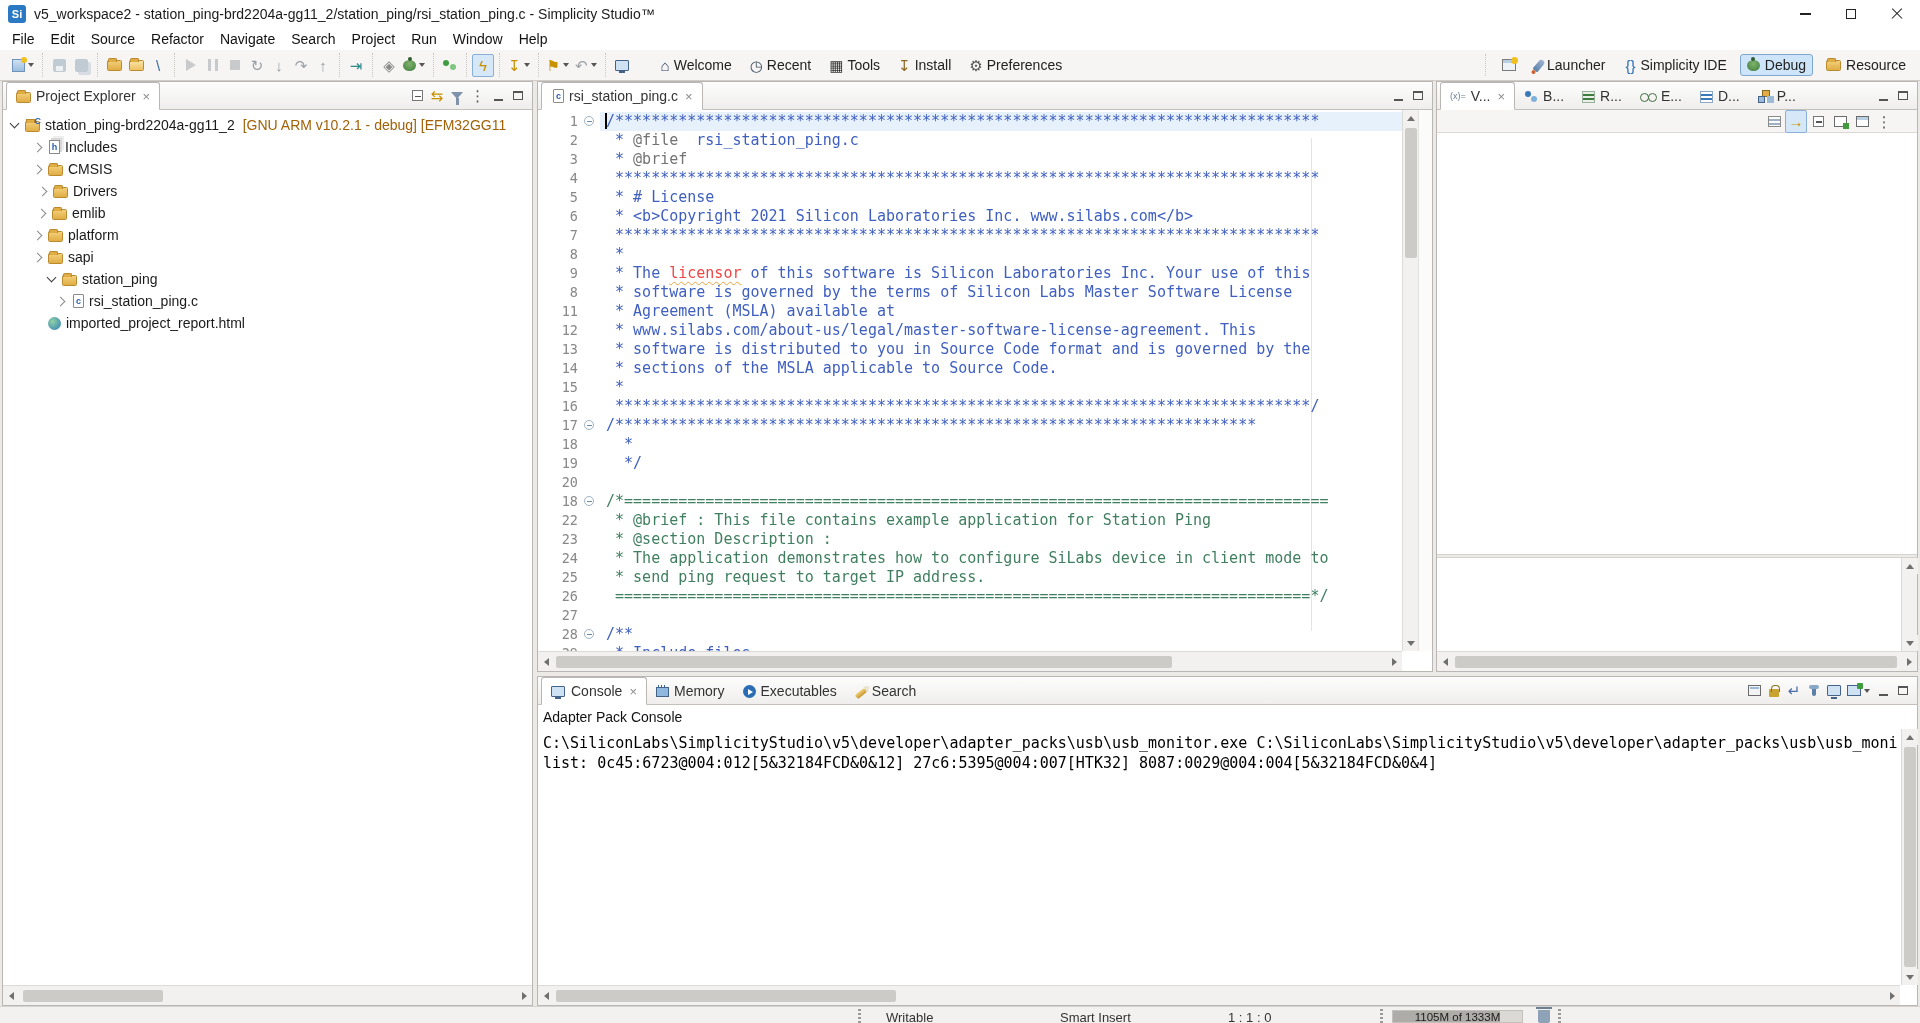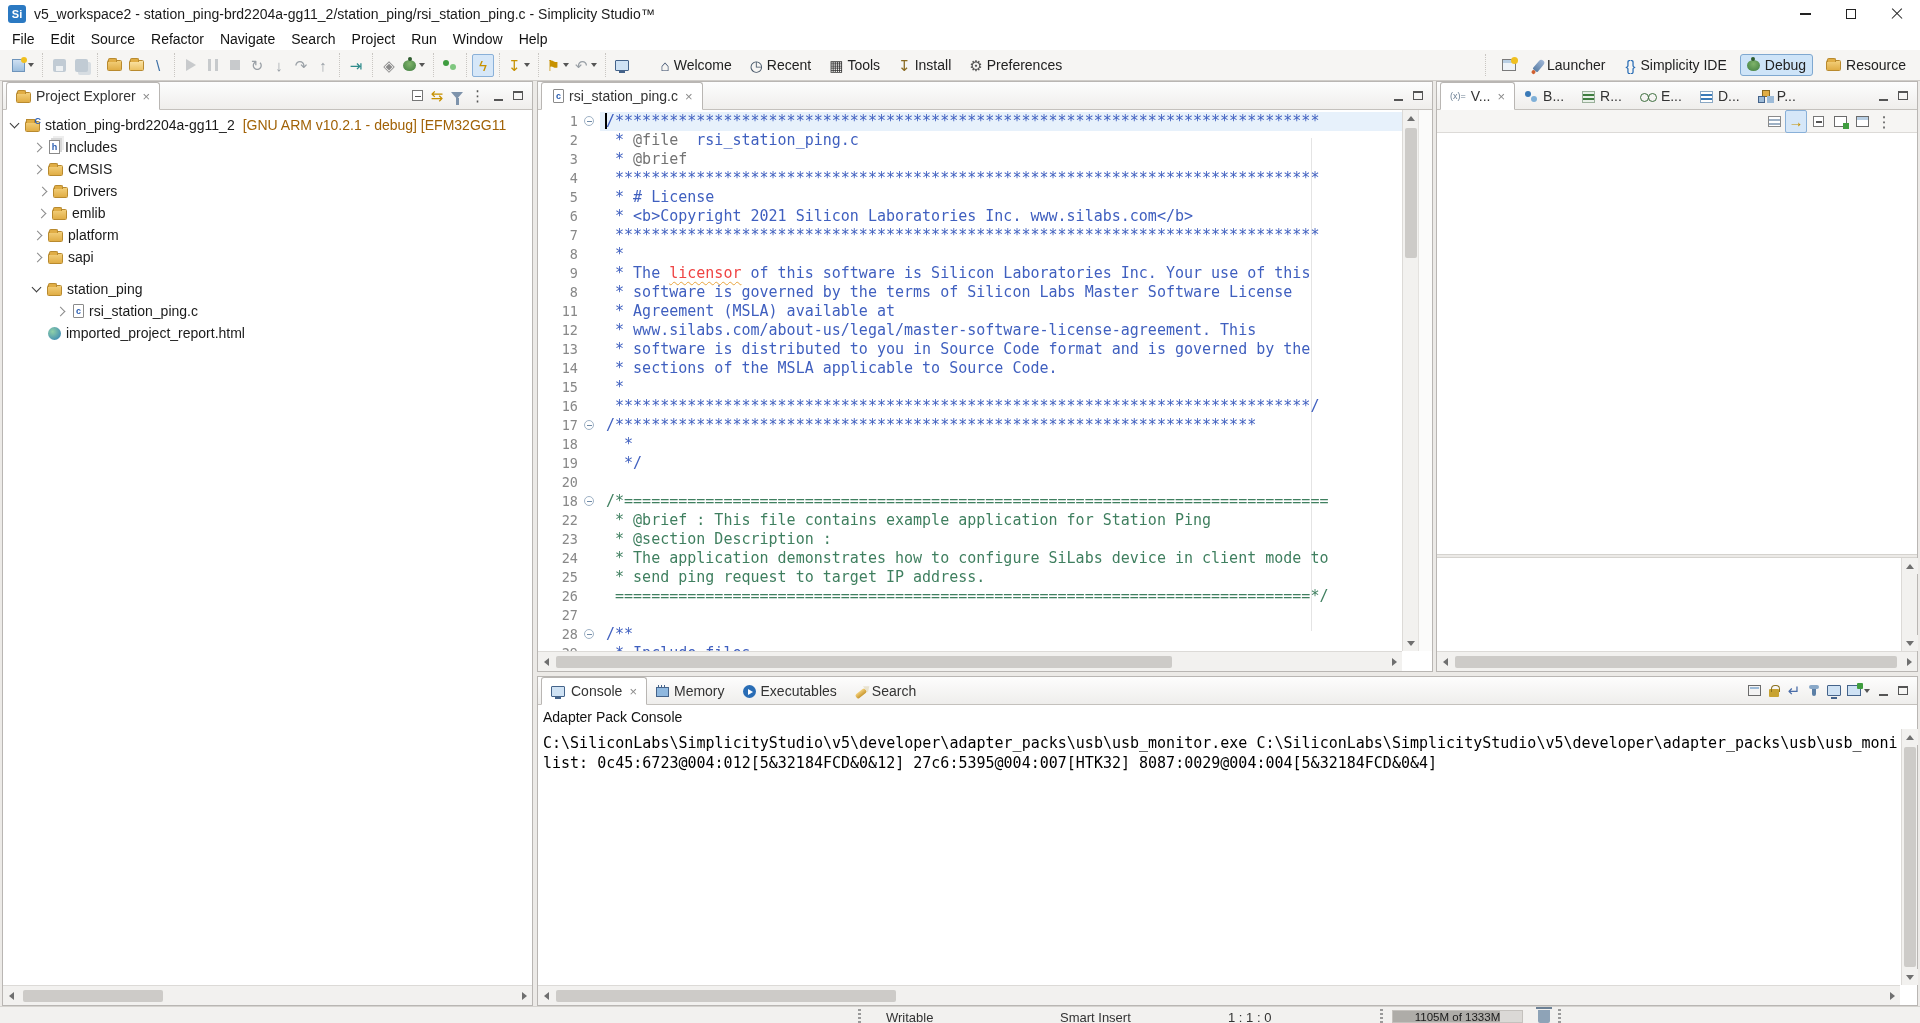--- a/index.html
+++ b/index.html
@@ -426,21 +426,21 @@
         <div class="trow" style="padding-left: 29px;">
           <span class="chev"></span>
           <span class="ic ic-folder"></span>
           <span class="lbl">platform</span>
         </div>
         <div class="trow" style="padding-left: 29px;">
           <span class="chev"></span>
           <span class="ic ic-folder"></span>
           <span class="lbl">sapi</span>
         </div>
-        <div class="trow" style="padding-left: 28px; margin-top: 10px;">
+        <div class="trow" style="padding-left: 43px;">
           <span class="chev open"></span>
           <span class="ic ic-folder"></span>
           <span class="lbl">station_ping</span>
         </div>
         <div class="trow" style="padding-left: 52px;">
           <span class="chev"></span>
           <span class="ic ic-page" data-letter="c"></span>
           <span class="lbl">rsi_station_ping.c</span>
         </div>
         <div class="trow" style="padding-left: 29px;">

